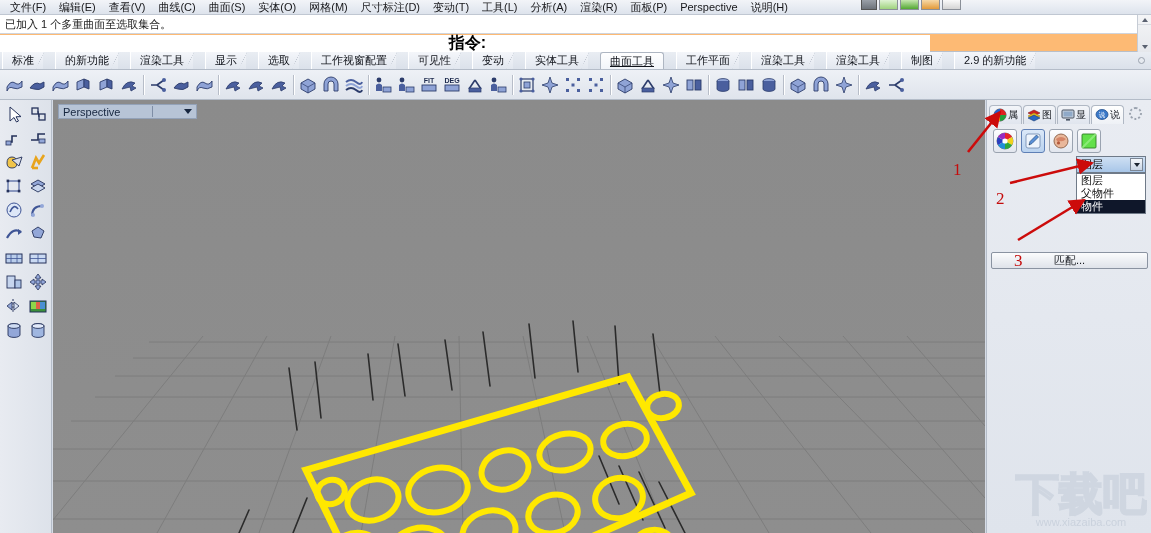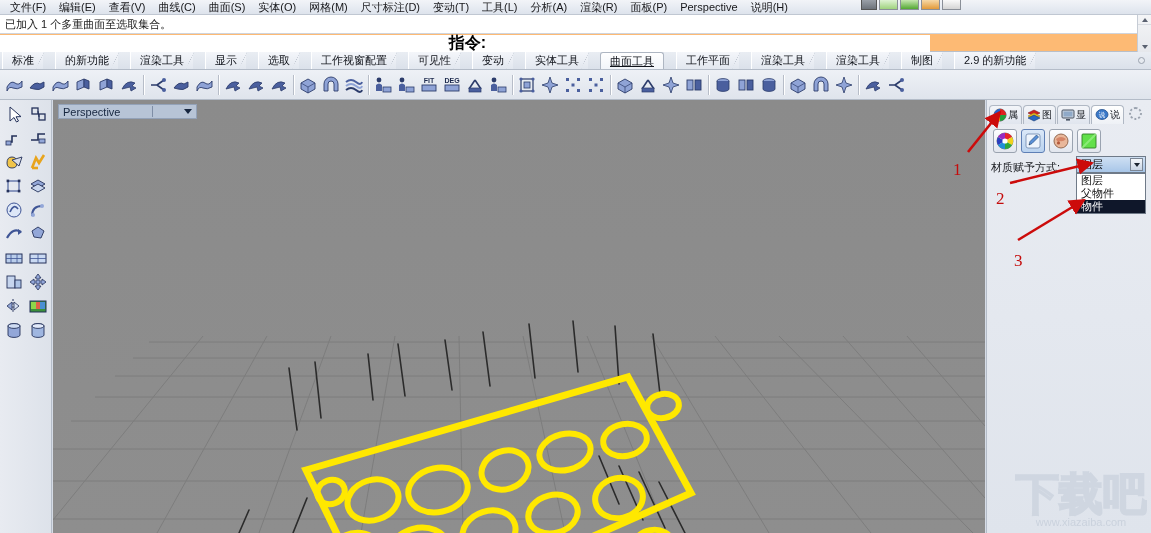--- a/index.html
+++ b/index.html
@@ -827,35 +827,35 @@
         </svg>
       </div>
       <div class="matbtn">
         <svg width="18" height="18" viewBox="0 0 18 18">
           <rect x="2" y="2" width="14" height="14" rx="1" fill="#62e04a" stroke="#2f7d24" stroke-width=".9"></rect>
           <path d="M2,16 L16,2" stroke="#9ef08c" stroke-width="2" opacity=".7"></path>
         </svg>
       </div>
     </div>
 
-    <div class="fieldrow">
-      <span class="fieldlabel">材质赋予方式:</span>
-    </div>
 
     <div class="combo">
       <span>图层</span>
       <span class="arrowbox"></span>
     </div>
 
     <div class="dropdown">
       <div class="dd-item">图层</div>
       <div class="dd-item">父物件</div>
       <div class="dd-item hl">物件</div>
     </div>
 
+    <div class="matchbtn">
+      <span>匹配...</span>
+    </div>
   </div>
 
   <svg class="anno-svg" width="1151" height="533">
     <defs>
       <marker id="ah" markerWidth="7" markerHeight="7" refX="5.6" refY="3.2" orient="auto">
         <path d="M0,0 L6.4,3.2 L0,6.4 Z" fill="#cc0b0b"></path>
       </marker>
     </defs>
     <line x1="968" y1="152" x2="1000" y2="112" stroke="#cc0b0b" stroke-width="2.6" marker-end="url(#ah)"></line>
     <line x1="1010" y1="183" x2="1092" y2="163" stroke="#cc0b0b" stroke-width="2.6" marker-end="url(#ah)"></line>

